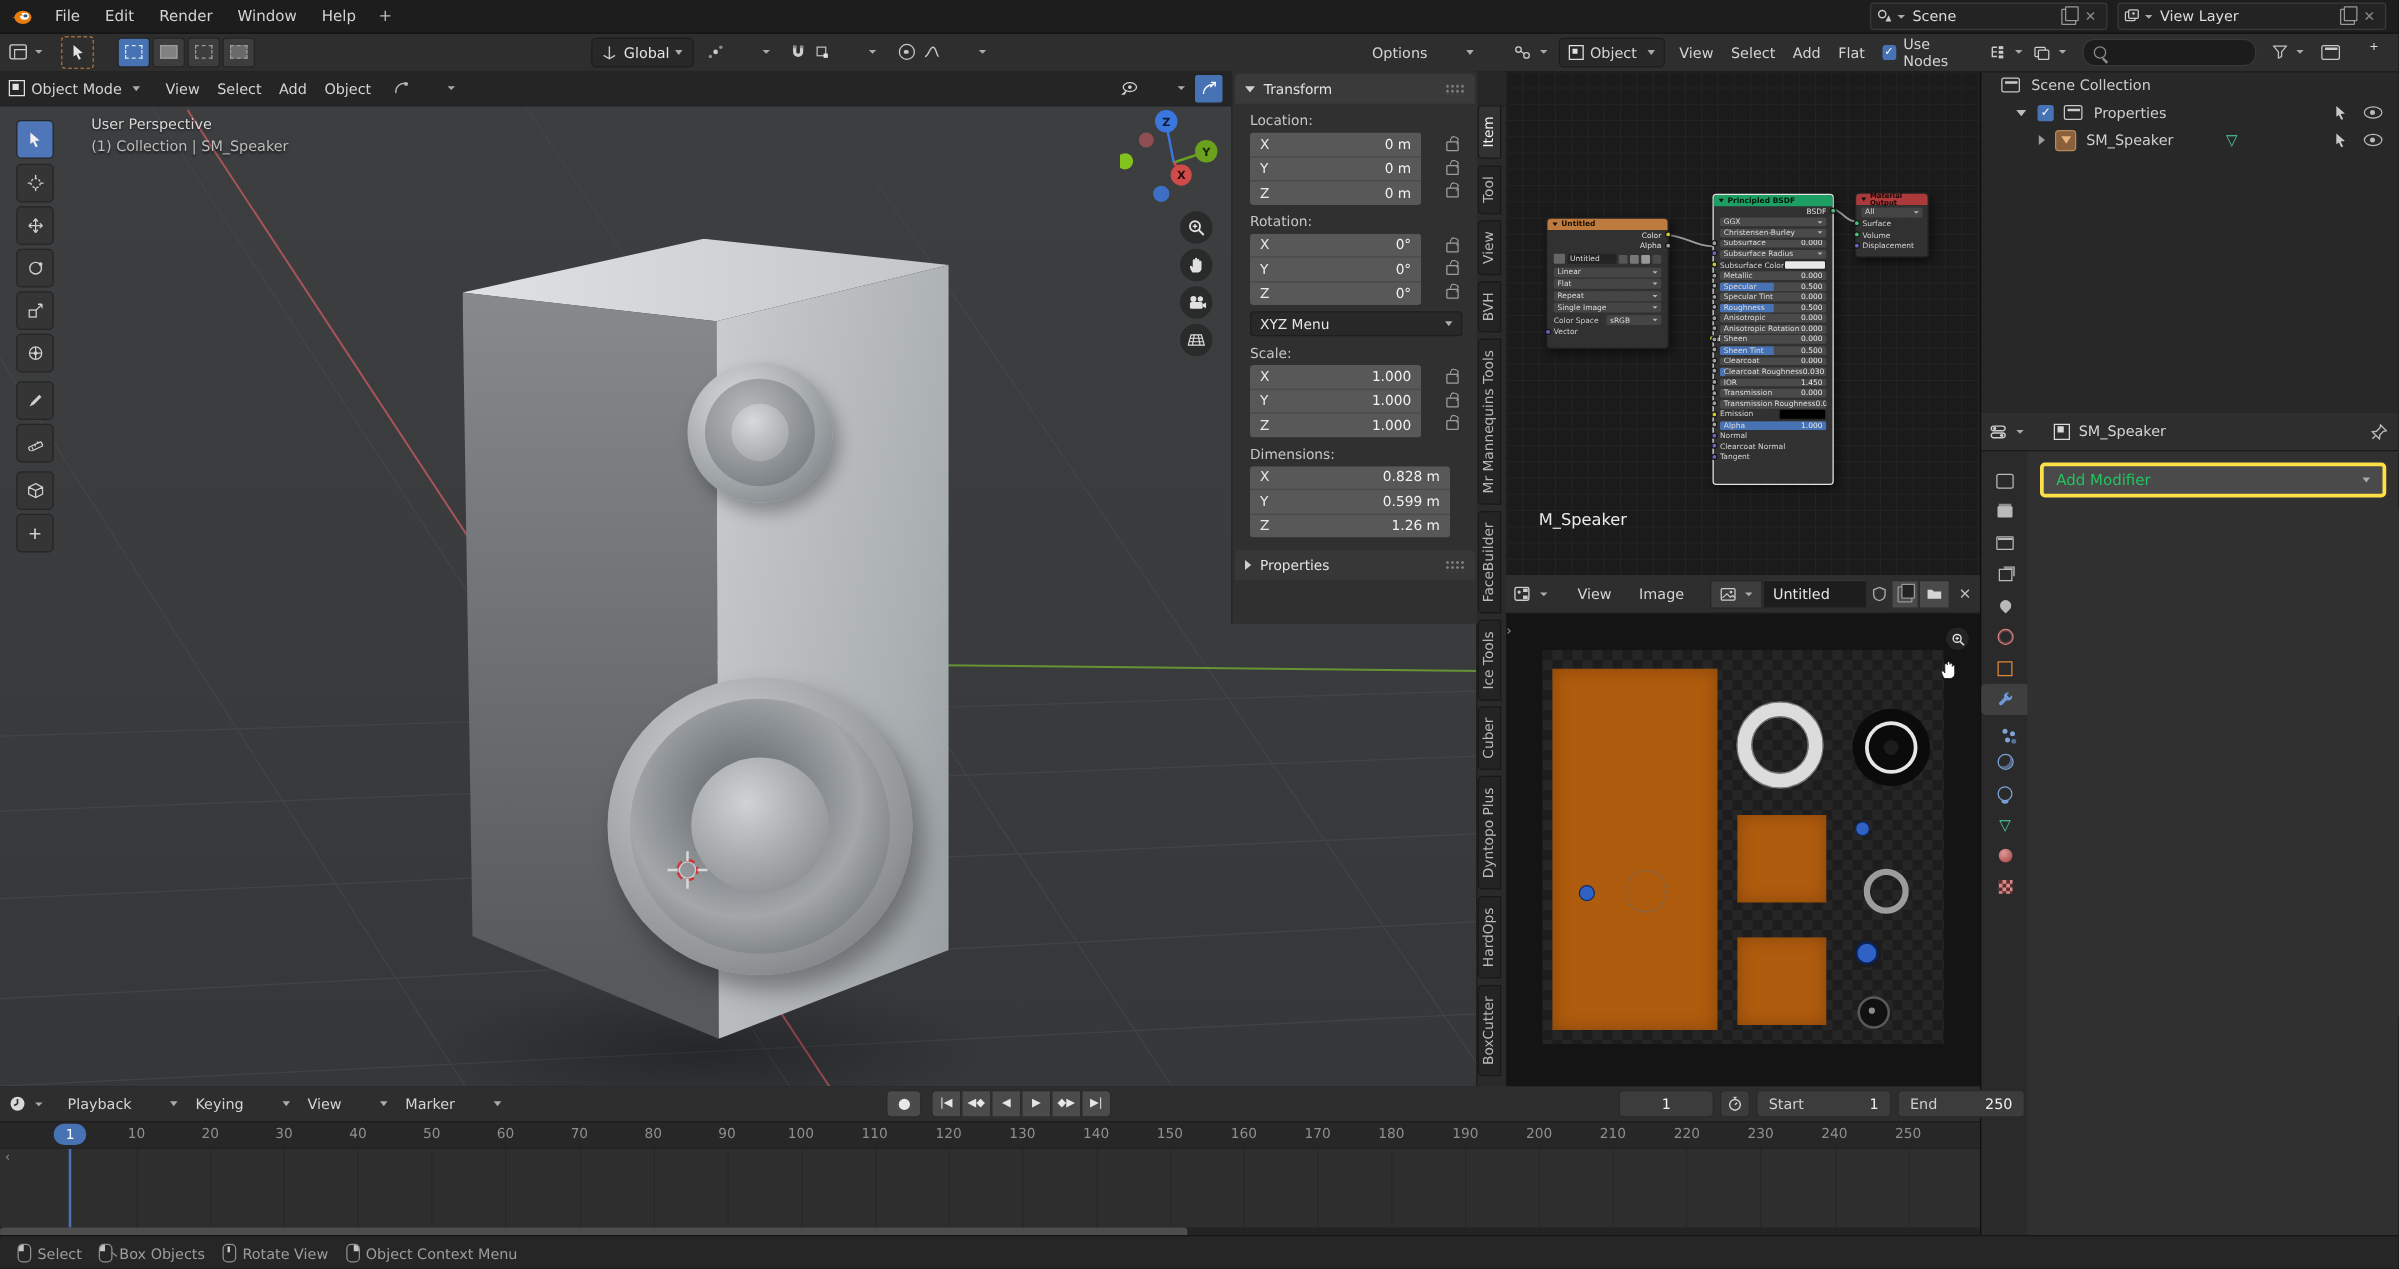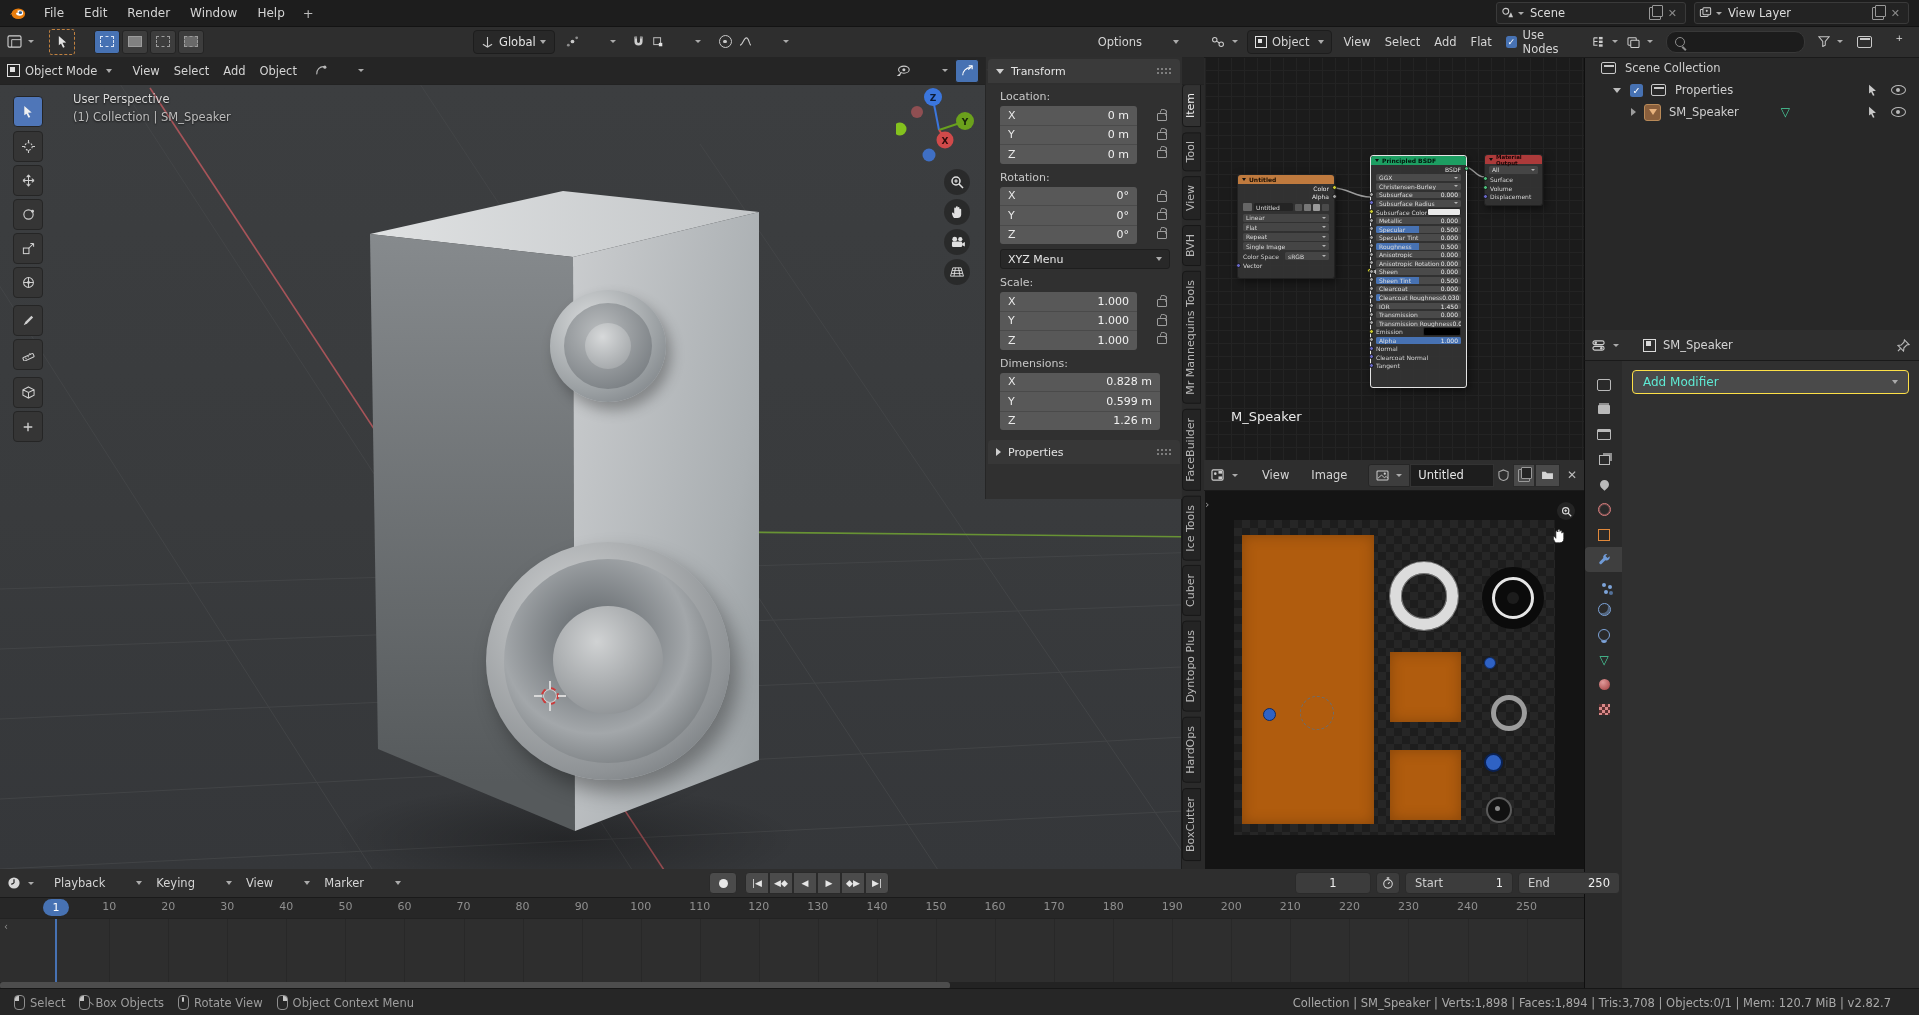--- a/index.html
+++ b/index.html
@@ -100,21 +100,21 @@
   .eye:after{content:'';position:absolute;left:3.5px;top:1.5px;width:4px;height:4px;border-radius:50%;background:#b9b9b9;}
   .coll-ic{width:13px;height:10px;border:1.2px solid #c9c9c9;border-radius:2px;position:relative;display:inline-block;}
   .coll-ic:after{content:'';position:absolute;left:1.5px;top:1.5px;right:1.5px;height:2px;background:#c9c9c9;}
   
   #pr-header{left:1584px;top:330px;width:335px;height:30px;z-index:5;background:#2e2e2e;border-bottom:1px solid #1a1a1a;display:flex;align-items:center;border-left:1px solid #0f0f0f;}
   #pr-tabs{left:1584px;top:360px;width:38px;height:628px;background:#2a2a2a;border-left:1px solid #0f0f0f;}
   #pr-body{left:1622px;top:360px;width:297px;height:628px;background:#303030;}
   .ptab{width:38px;height:25px;display:flex;align-items:center;justify-content:center;}
   .ptab.active{background:#3f3f3f;border-radius:4px 0 0 4px;}
   .pt-ic{width:14px;height:14px;display:flex;align-items:center;justify-content:center;font-size:12px;}
-  .add-mod{height:22px;background:#4a4a4a;border:1px solid #fde047;border-radius:4px;display:flex;align-items:center;padding:0 10px;color:#5eead4;margin:10px 10px 0 10px;text-align:center;}
+  .add-mod{height:22px;background:#4a4a4a;border:3px solid #fde047;border-radius:4px;display:flex;align-items:center;padding:0 10px;color:#22c55e;margin:10px 10px 0 10px;text-align:center;}
   
   #tl-header{left:0;top:869px;width:1584px;height:28px;z-index:5;}
   #tl-ruler{left:0;top:897px;width:1584px;height:21px;background:#272727;border-bottom:1px solid #1d1d1d;overflow:hidden;}
   #tl-body{left:0;top:918px;width:1584px;height:70px;background:#2e2e2e;overflow:hidden;border-top:1px solid #222;}
   .tick{position:absolute;top:3px;width:34px;text-align:center;color:#8f8f8f;font-size:11px;}
   .tgrid{position:absolute;top:0;bottom:0;width:1px;background:#282828;}
   .pb-btn{width:22px;height:20px;background:#4b4b4b;border:1px solid #2a2a2a;display:flex;align-items:center;justify-content:center;color:#e6e6e6;font-size:9px;}
   .tl-field{height:20px;background:#3c3c3c;border:1px solid #2a2a2a;border-radius:4px;display:flex;align-items:center;justify-content:center;color:#efefef;font-size:11.5px;}
   
   #statusbar{left:0;top:988px;width:1919px;height:27px;background:#262626;border-top:1px solid #161616;display:flex;align-items:center;color:#9d9d9d;font-size:11.5px;}
@@ -1356,16 +1356,15 @@
         <div class="row statitem" style="margin-left:14px;">
           <span class="mouse m-mid"></span>
           <span>Rotate View</span>
         </div>
 
         <div class="row statitem" style="margin-left:14px;">
           <span class="mouse m-right"></span>
           <span>Object Context Menu</span>
         </div>
       </div>
-    <div style="margin-left:auto;margin-right:28px;color:#a8a8a8;">Collection | SM_Speaker | Verts:1,898 | Faces:1,894 | Tris:3,708 | Objects:0/1 | Mem: 120.7 MiB | v2.82.7</div>
   </div>
 
 </div>
 
 </body></html>

